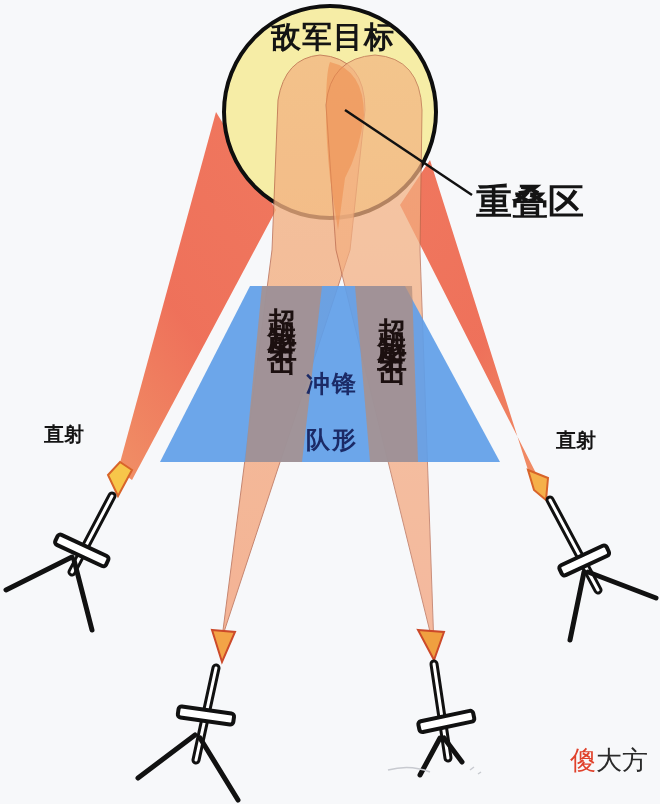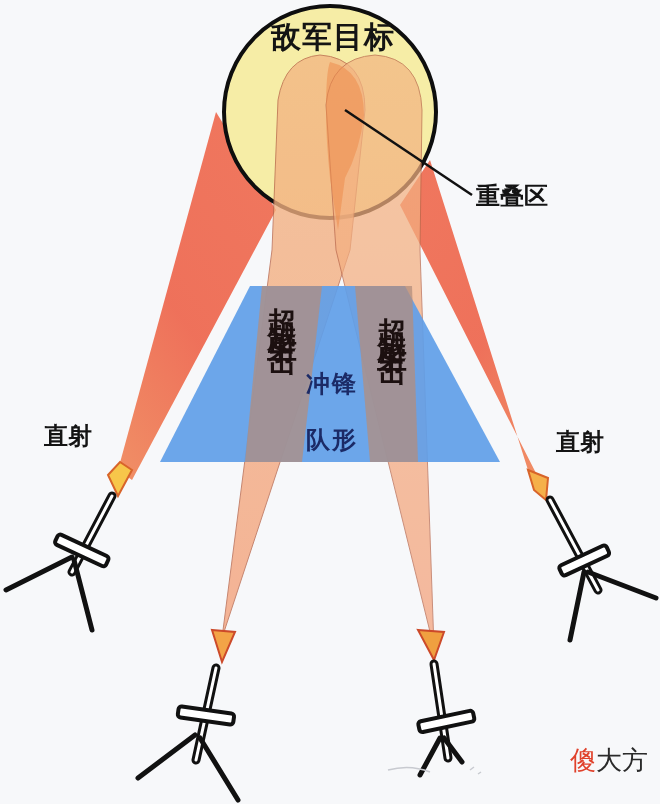--- a/index.html
+++ b/index.html
@@ -12,22 +12,22 @@
   #stage { position: absolute; left: 0; top: 0; width: 660px; height: 804px; }
   .lbl {
     position: absolute;
     font-family: "DejaVu Sans", sans-serif;
     color: #141414;
     font-weight: bold;
     white-space: nowrap;
     line-height: 1;
   }
   .title-lbl { font-size: 30px; letter-spacing: 1px; }
-  .overlap-lbl { font-size: 24px; }
-  .direct-lbl { font-size: 24px; font-family: Liberation Serif, serif; }
+  .overlap-lbl { font-size: 36px; }
+  .direct-lbl { font-size: 20px; font-family: Liberation Serif, serif; }
   .vert-lbl {
     font-size: 30px;
     writing-mode: vertical-rl;
     letter-spacing: 12px;
     color: #1c1010;
   }
   .formation-lbl { font-size: 24px; color: #1b2a66; text-align: center; width: 100px; letter-spacing: 2px; }
   .watermark {
     position: absolute; right: 12px; bottom: 26px;
     font-size: 26px; font-family: "DejaVu Sans", sans-serif; margin-left: 8px;

